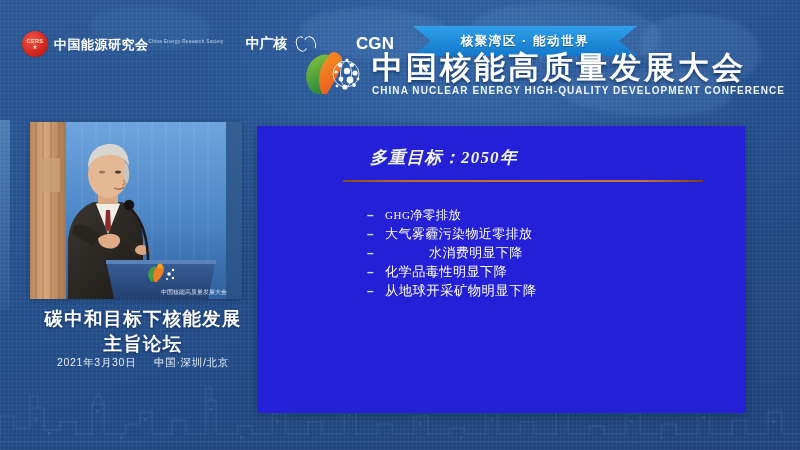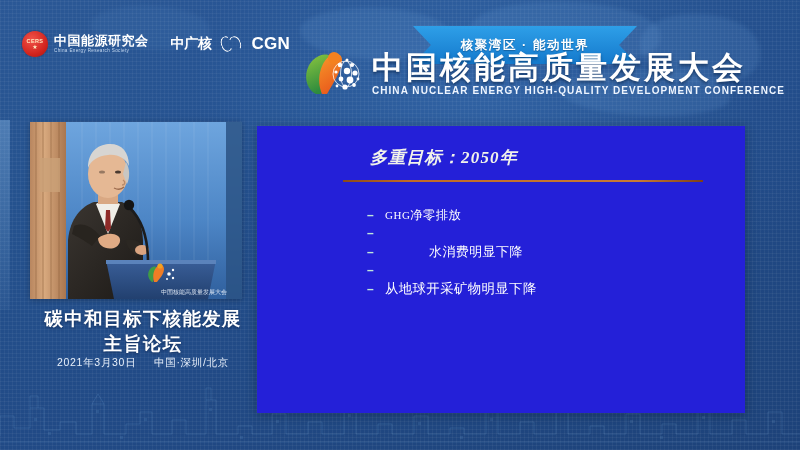--- a/index.html
+++ b/index.html
@@ -71,21 +71,21 @@
     background: radial-gradient(circle at 38% 33%, #f2534a 0%, #d1241d 62%, #a8130e 100%);
     display: flex; flex-direction: column;
     align-items: center; justify-content: center;
     box-shadow: 0 0 2px rgba(0,0,0,0.35);
   }
   .cers-badge .cers-txt {
     font-size: 5.5px; font-weight: 700; color: #ffe9c0; letter-spacing: .4px;
     line-height: 6px;
   }
   .cers-badge .cers-star { font-size: 6px; color: #ffe9c0; line-height: 6px; }
-  .cers-words { display: flex; flex-direction: column; line-height: 1; }
+  .cers-words { display: flex; flex-direction: row; line-height: 1; }
   .cers-cn {
     font-size: 13px; font-weight: 700; color: #ffffff; letter-spacing: .5px;
     white-space: nowrap;
   }
   .cers-en {
     font-size: 4.6px; color: #c4d8f0; letter-spacing: .35px;
     margin-top: 2.5px; white-space: nowrap;
   }
   .logo-cgn {
     display: flex; align-items: center; gap: 8px;
@@ -93,27 +93,27 @@
   }
   .cgn-cn { font-size: 14px; font-weight: 700; letter-spacing: -.3px; }
   .cgn-mark {
     position: relative; width: 22px; height: 18px; margin: 0 1px;
   }
   .cgn-mark span {
     position: absolute; border: 1.4px solid #ffffff; border-radius: 50%;
   }
   .cgn-mark .c1 { width: 11px; height: 16px; left: 0; top: 1px; border-color: #ffffff transparent #ffffff #ffffff; transform: rotate(-18deg); }
   .cgn-mark .c2 { width: 12px; height: 16px; left: 8px; top: 1px; border-color: #ffffff #ffffff transparent transparent; transform: rotate(-18deg); }
-  .cgn-en { font-size: 17px; font-weight: 800; letter-spacing: .2px; }
+  .cgn-en { font-size: 17px; font-weight: 800; letter-spacing: .2px; margin-left: 29px; }
 
   
   #ribbon {
     position: absolute;
     left: 413px; top: 26px;
-    width: 224px; height: 38px;
+    width: 224px; height: 30px;
     background: linear-gradient(180deg, #2e9fe8 0%, #1479cc 100%);
     clip-path: polygon(0 0, 100% 0, 92% 50%, 100% 100%, 0 100%, 8% 50%);
     display: flex; align-items: center; justify-content: center;
     z-index: 7;
   }
   #ribbon .ribbon-text {
     font-size: 12.5px; font-weight: 700; color: #ffffff;
     letter-spacing: 1.6px; white-space: nowrap;
     text-shadow: 0 1px 1px rgba(0,40,80,0.4);
   }
@@ -424,27 +424,29 @@
   <div id="slide">
     <div id="slide-title">多重目标：2050年</div>
     <div id="slide-rule"></div>
     <div id="slide-bullets">
         <div class="bullet-row r0">
           <span class="dash">–</span>
           <span class="btext"><span class="ghg">GHG</span>净零排放</span>
         </div>
         <div class="bullet-row r1">
           <span class="dash">–</span>
+          <span class="btext">大气雾霾污染物近零排放</span>
         </div>
         <div class="bullet-row r2">
           <span class="dash">–</span>
           <span class="btext">水消费明显下降</span>
         </div>
         <div class="bullet-row r3">
           <span class="dash">–</span>
+          <span class="btext">化学品毒性明显下降</span>
         </div>
         <div class="bullet-row r4">
           <span class="dash">–</span>
           <span class="btext">从地球开采矿物明显下降</span>
         </div>
       </div>
   </div>
 
   <svg id="skyline" viewBox="0 0 800 72" preserveAspectRatio="none">
     <g stroke="#7fb4e4" stroke-opacity="0.30" stroke-width="1" fill="none">

